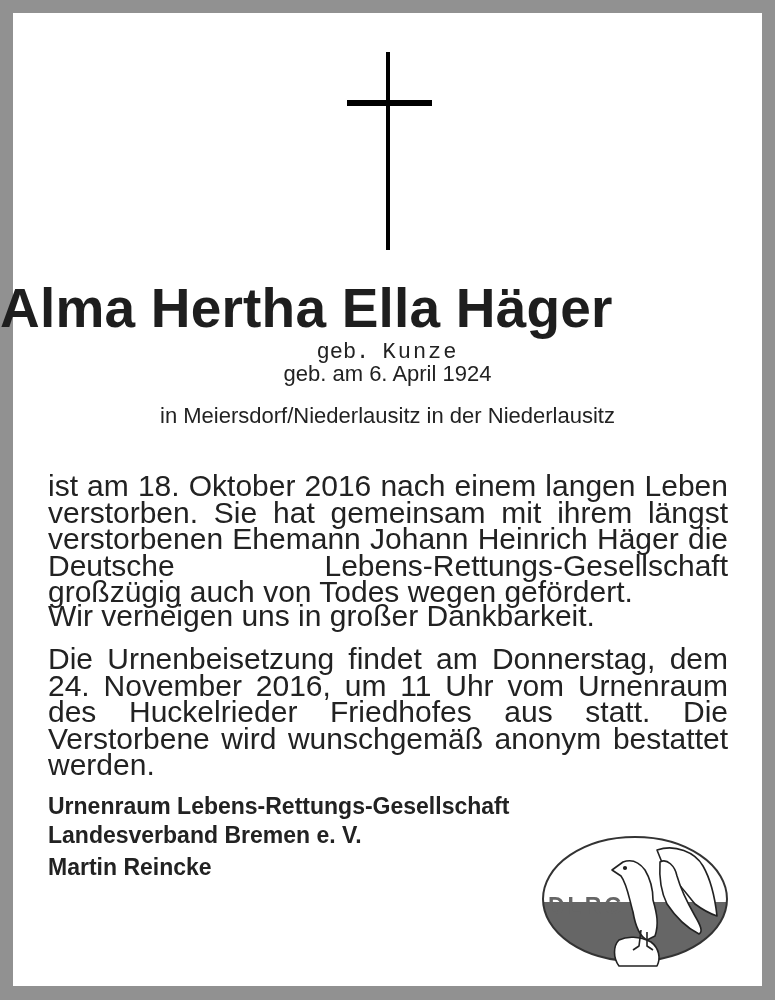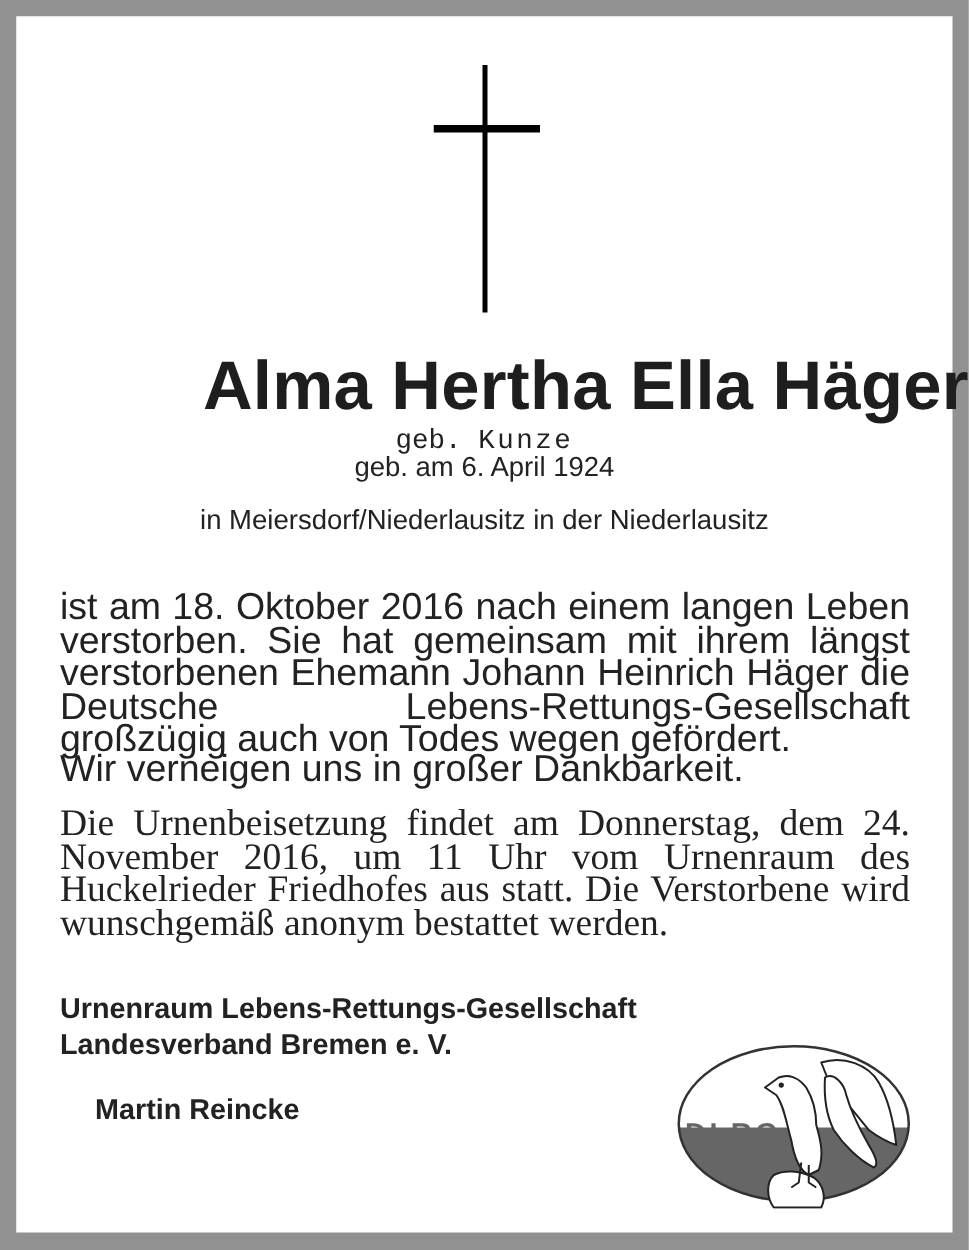--- a/index.html
+++ b/index.html
@@ -1,31 +1,31 @@
 <!DOCTYPE html>
 <html><head>
 <meta charset="utf-8">
 <style>
   html, body { margin:0; padding:0; }
   body { width:775px; height:1000px; background:#919191; position:relative; overflow:hidden; font-family:"Liberation Sans", sans-serif; color:#222; }
   .sheet { position:absolute; left:13px; top:13px; width:749px; height:973px; background:#fff; }
   .cross { position:absolute; left:0; top:0; }
-  .name { position:absolute; left:0; width:775px; top:278px; text-align:right; font-weight:bold; font-size:55px; letter-spacing:0.2px; color:#1e1e1e; line-height:60px; }
+  .name { position:absolute; left:0; width:775px; top:278px; text-align:left; font-weight:bold; font-size:55px; letter-spacing:0.2px; color:#1e1e1e; line-height:60px; }
   .sub { position:absolute; left:0; width:775px; text-align:center; font-size:22px; line-height:26px; color:#222; }
   .sub.maiden { top:340px;font-family:Liberation Mono, monospace; }
   .sub.maiden .sp { letter-spacing:2px; }
   .sub.born { top:361px; }
   .sub.place { top:403px; }
   .para { position:absolute; left:48px; width:680px; font-size:30px; line-height:26.5px; color:#222; text-align:justify; }
   .p1 { top:473px; }
   .p2 { top:603px; }
-  .p3 { top:646px;font-family:Liberation Serif, serif; }
+  .p3 { top:646px; }
   .org { position:absolute; left:48px; font-weight:bold; font-size:23px; line-height:29px; color:#222; }
   .org1 { top:792px; }
-  .org2 { top:873px;margin-left:28px; }
+  .org2 { top:853px; }
   .logo { position:absolute; left:535px; top:832px; }
 </style>
 </head>
 <body>
 
 <div class="sheet"></div>
 
 <svg class="cross" width="775" height="260" viewBox="0 0 775 260">
   <rect x="386" y="52" width="4" height="198" fill="#000"></rect>
   <rect x="347" y="100" width="85" height="6" fill="#000"></rect>

